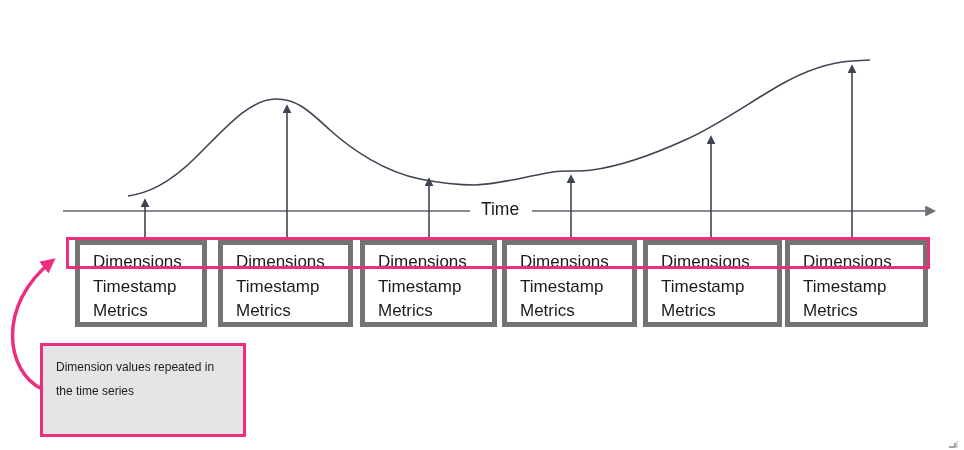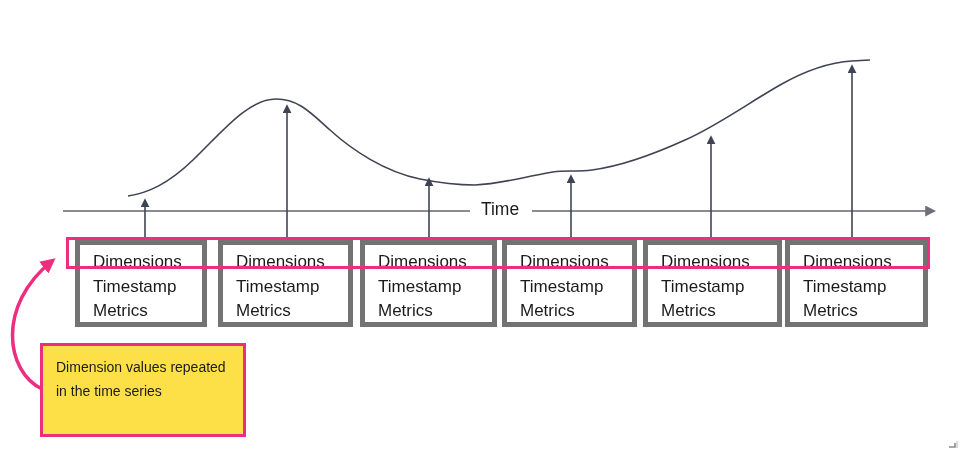--- a/index.html
+++ b/index.html
@@ -59,23 +59,23 @@
     pointer-events: none;
   }
   .callout {
     position: absolute;
     left: 40px;
     top: 343px;
     width: 206px;
     height: 94px;
     border: 3px solid #ec2e7e;
     box-sizing: border-box;
-    background: #fde047;
+    background: #e5e5e5;
     padding: 10px 12px 0 13px;
-    font-size: 14px;
+    font-size: 12px;
     line-height: 23.5px;
     color: #1b1b1b;
   }
 </style>
 </head>
 <body>
 
 <div id="canvas">
 
   <svg id="chart-svg" viewBox="0 0 964 450" xmlns="http://www.w3.org/2000/svg">

